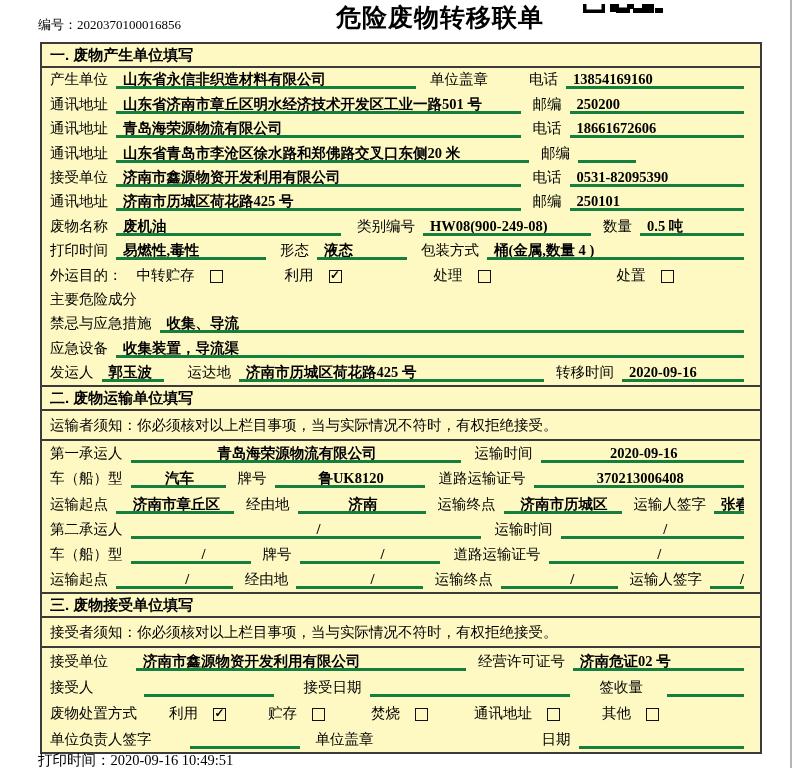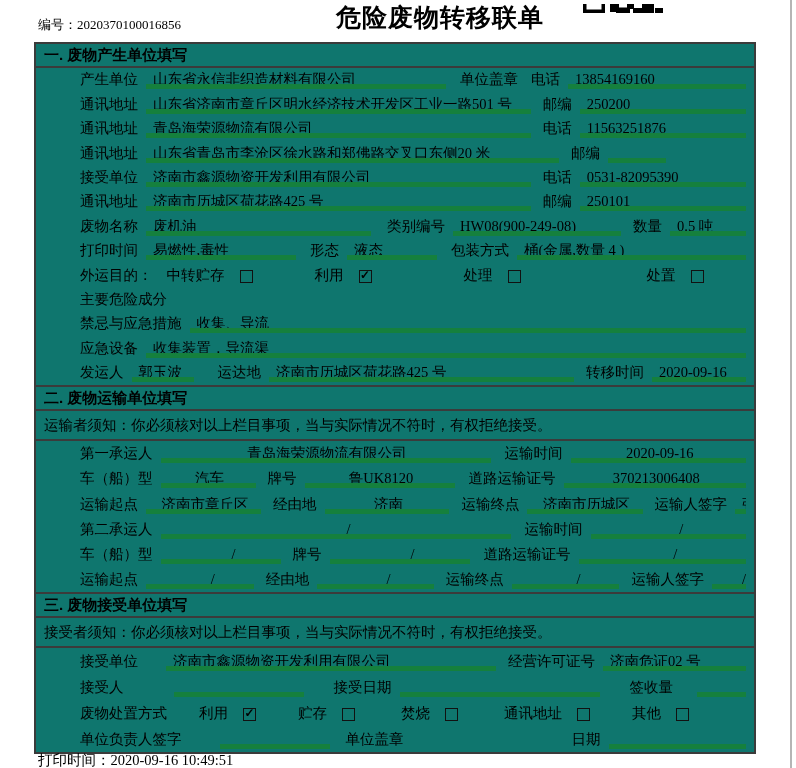--- a/index.html
+++ b/index.html
@@ -4,32 +4,32 @@
 <style>
   html,body{margin:0;padding:0;background:#fff;}
   .page{position:relative;width:796px;height:768px;background:#ffffff;overflow:hidden;
         font-family:"Liberation Serif","DejaVu Serif",serif;color:#000;font-size:14.5px;}
   .page-edge{position:absolute;left:790px;top:0;width:2px;height:768px;background:#b5b5b5;}
   .hdr{position:absolute;left:0;top:0;width:796px;height:42px;}
   .docnum{position:absolute;left:38px;top:16px;font-size:13px;white-space:nowrap;}
   .title{position:absolute;left:336px;top:1px;font-size:25px;font-weight:bold;
          font-family:"Liberation Sans","DejaVu Sans",sans-serif;letter-spacing:1px;white-space:nowrap;}
   .qr{position:absolute;left:583px;top:0;}
-  .table{position:absolute;left:34px;top:42px;width:722px;border:2px solid #3b3b3b;background:#0f766e;box-sizing:border-box;}
+  .table{position:absolute;left:40px;top:42px;width:722px;border:2px solid #3b3b3b;background:#fef9c3;box-sizing:border-box;}
   .sec{border-top:2px solid #3b3b3b;}
   .sec:first-child{border-top:none;}
   .sec-h{height:22px;display:flex;align-items:center;padding-left:8px;font-weight:bold;font-size:15px;
          font-family:"Liberation Sans","DejaVu Sans",sans-serif;border-bottom:2px solid #3b3b3b;}
   .note{height:28px;display:flex;align-items:center;padding-left:8px;border-bottom:2px solid #3b3b3b;}
-  .frow{height:24.4px;display:flex;align-items:flex-end;padding:0 8px 3px 8px;box-sizing:border-box;margin-left:36px;}
+  .frow{height:24.4px;display:flex;align-items:flex-end;padding:0 16px 3px 8px;box-sizing:border-box;}
   .s2 .frow{height:25.2px;text-align:center;}
   .s3 .frow{height:26px;}
   .lbl{white-space:nowrap;margin-right:8px;}
-  .val{border-bottom:5px solid #15803d;height:19px;line-height:19px;padding:0 4px 0 7px;
-       white-space:nowrap;overflow:hidden;box-sizing:border-box;}
+  .val{border-bottom:3px solid #15803d;height:19px;line-height:19px;padding:0 4px 0 7px;
+       white-space:nowrap;overflow:hidden;box-sizing:border-box;font-weight:bold;}
   .grow{flex:1;}
   .mla{margin-left:auto;}
   .slash{padding-left:30px;}
   .chk{display:inline-block;width:13px;height:13px;border:1.5px solid #111;box-sizing:border-box;
        margin-left:7px;margin-right:0;align-self:center;position:relative;top:3px;
        line-height:10px;font-size:12px;text-align:center;}
   .chk.on::after{content:"\2713";font-weight:bold;position:relative;top:-1px;}
   .ml6{margin-left:6px}.ml12{margin-left:12px}.ml14{margin-left:14px}.ml16{margin-left:16px}
   .ml20{margin-left:20px}.ml24{margin-left:24px}.ml30{margin-left:30px}.ml42{margin-left:42px}
   .ml46{margin-left:46px}.ml62{margin-left:62px}.ml92{margin-left:92px}.ml126{margin-left:126px}
@@ -78,21 +78,21 @@
         <span class="lbl">通讯地址</span>
         <span class="val w413">山东省济南市章丘区明水经济技术开发区工业一路501 号</span>
         <span class="lbl ml12">邮编</span>
         <span class="val w178">250200</span>
       </div>
 
       <div class="frow">
         <span class="lbl">通讯地址</span>
         <span class="val w413">青岛海荣源物流有限公司</span>
         <span class="lbl ml12">电话</span>
-        <span class="val w178">11563251876</span>
+        <span class="val w178">18661672606</span>
       </div>
 
       <div class="frow">
         <span class="lbl">通讯地址</span>
         <span class="val w413">山东省青岛市李沧区徐水路和郑佛路交叉口东侧20 米</span>
         <span class="lbl ml12">邮编</span>
         <span class="val w58"></span>
       </div>
 
       <div class="frow">

